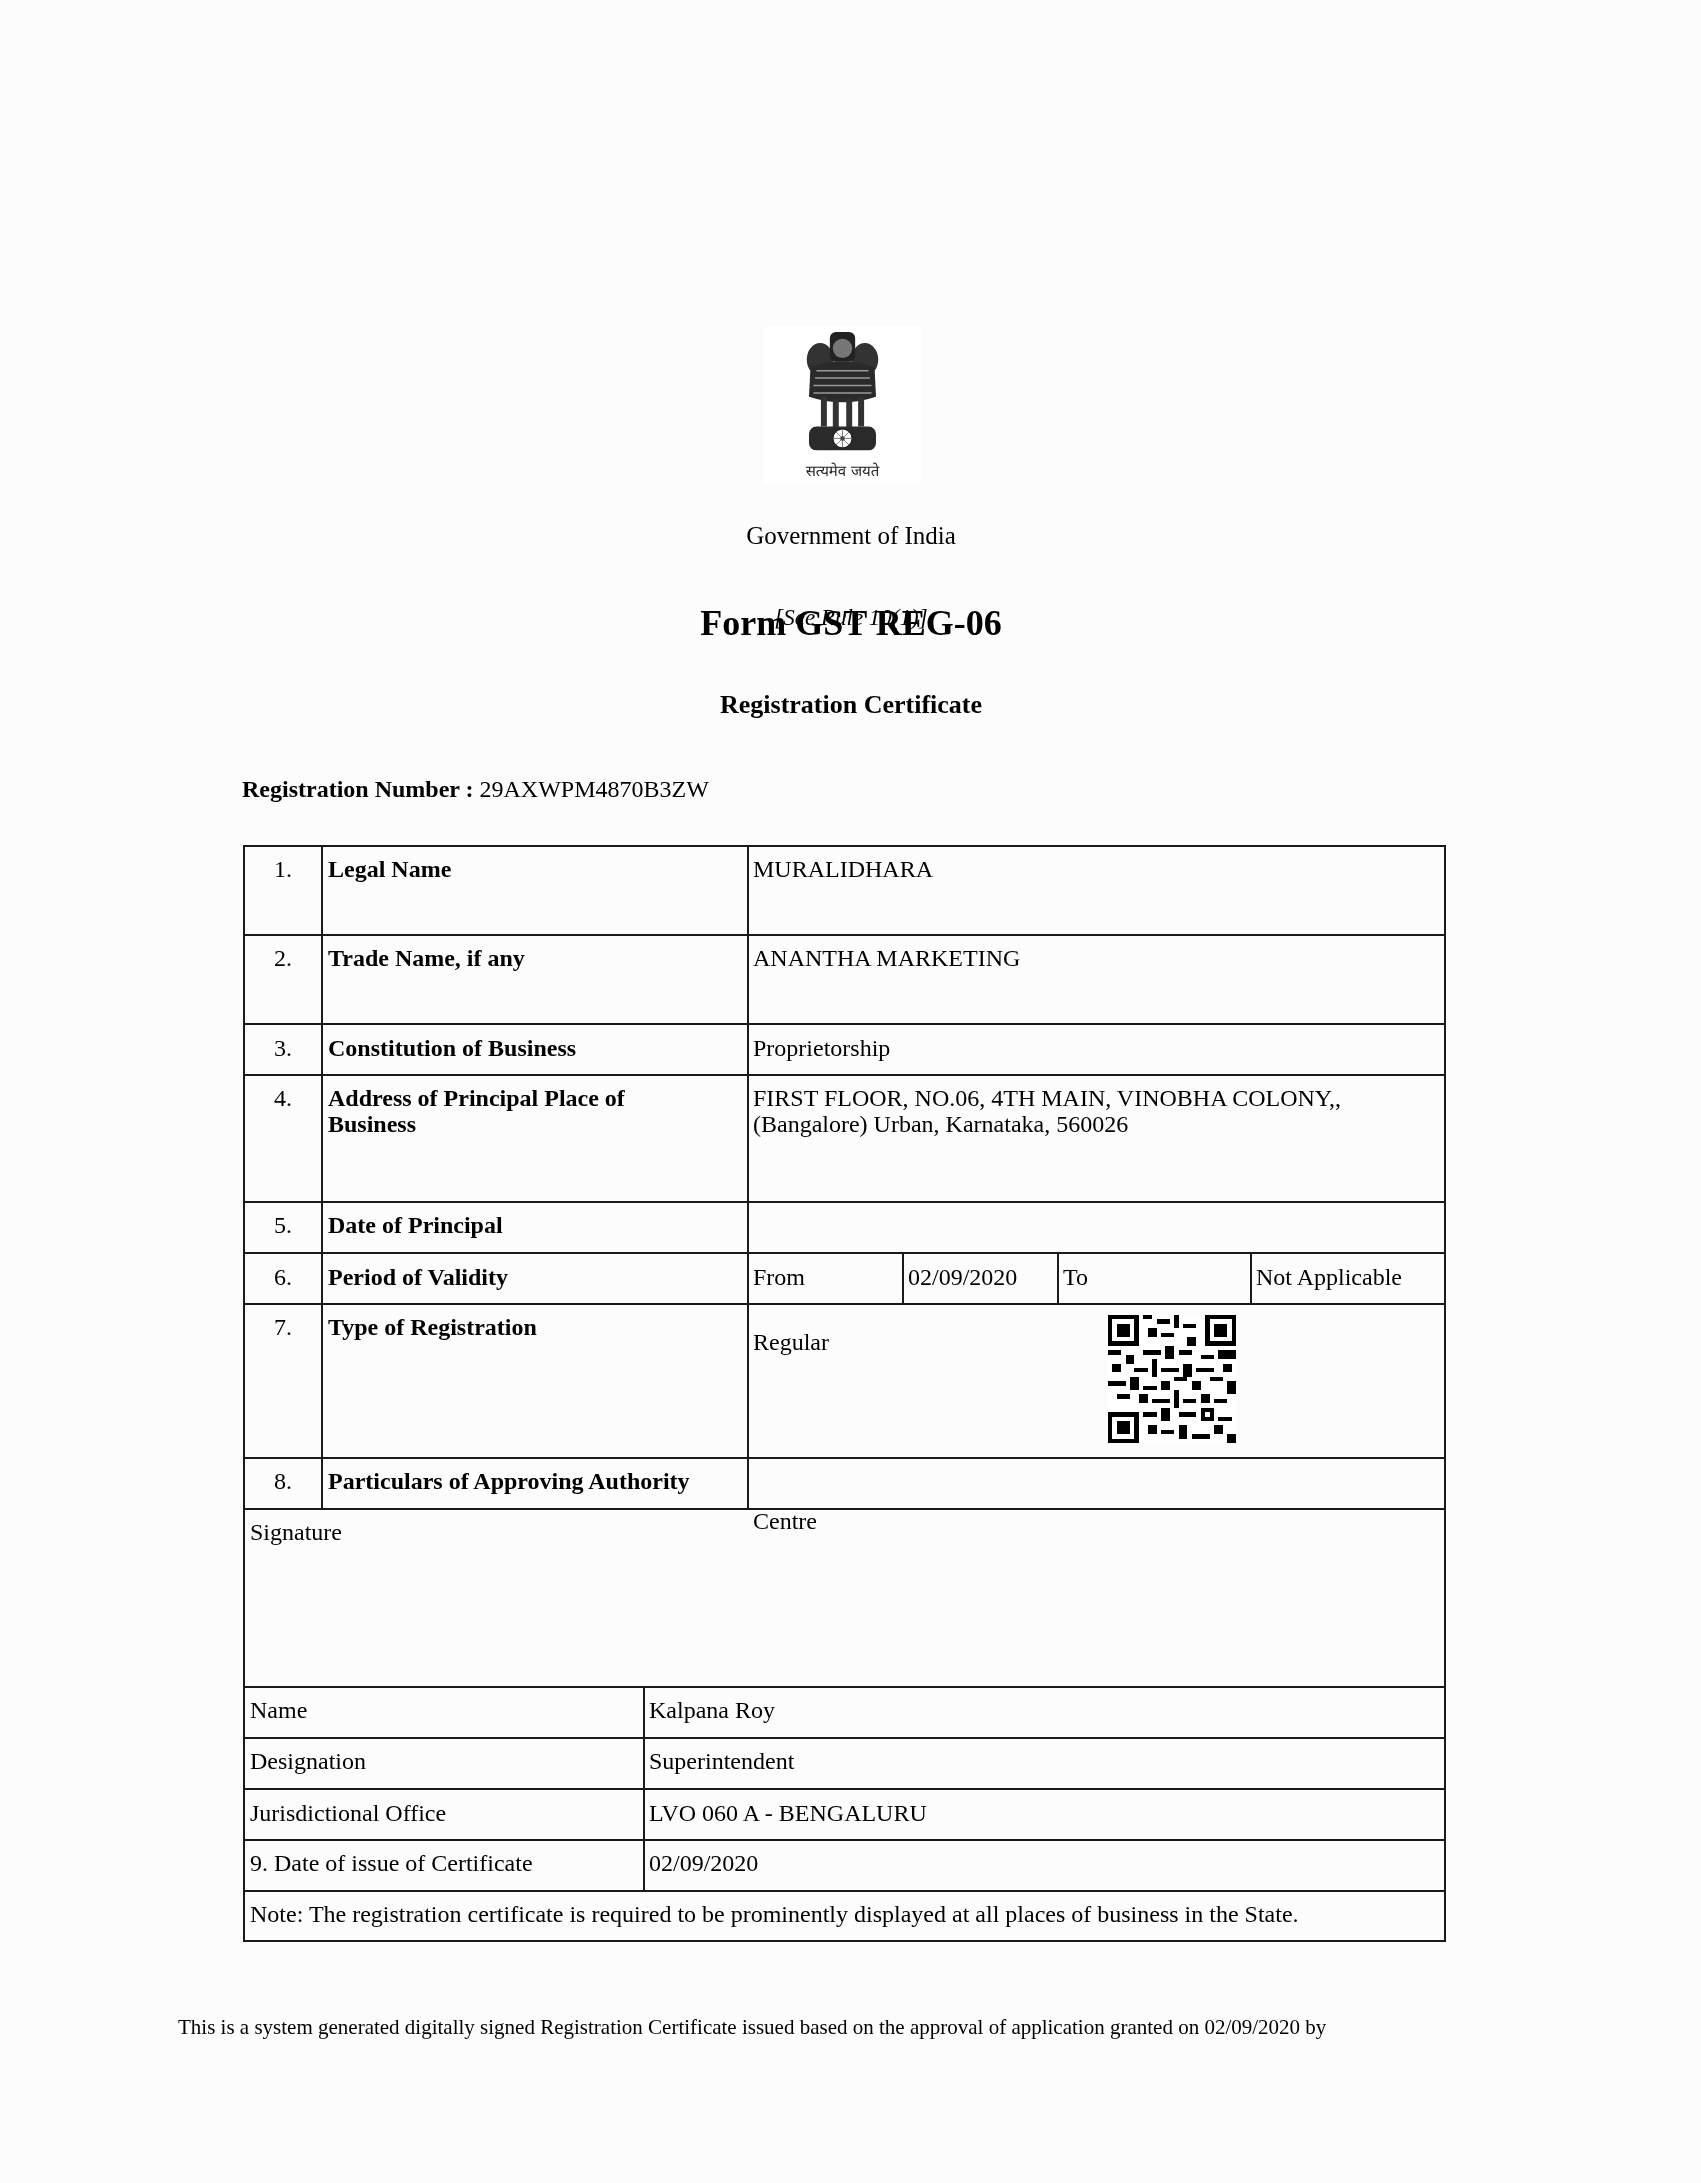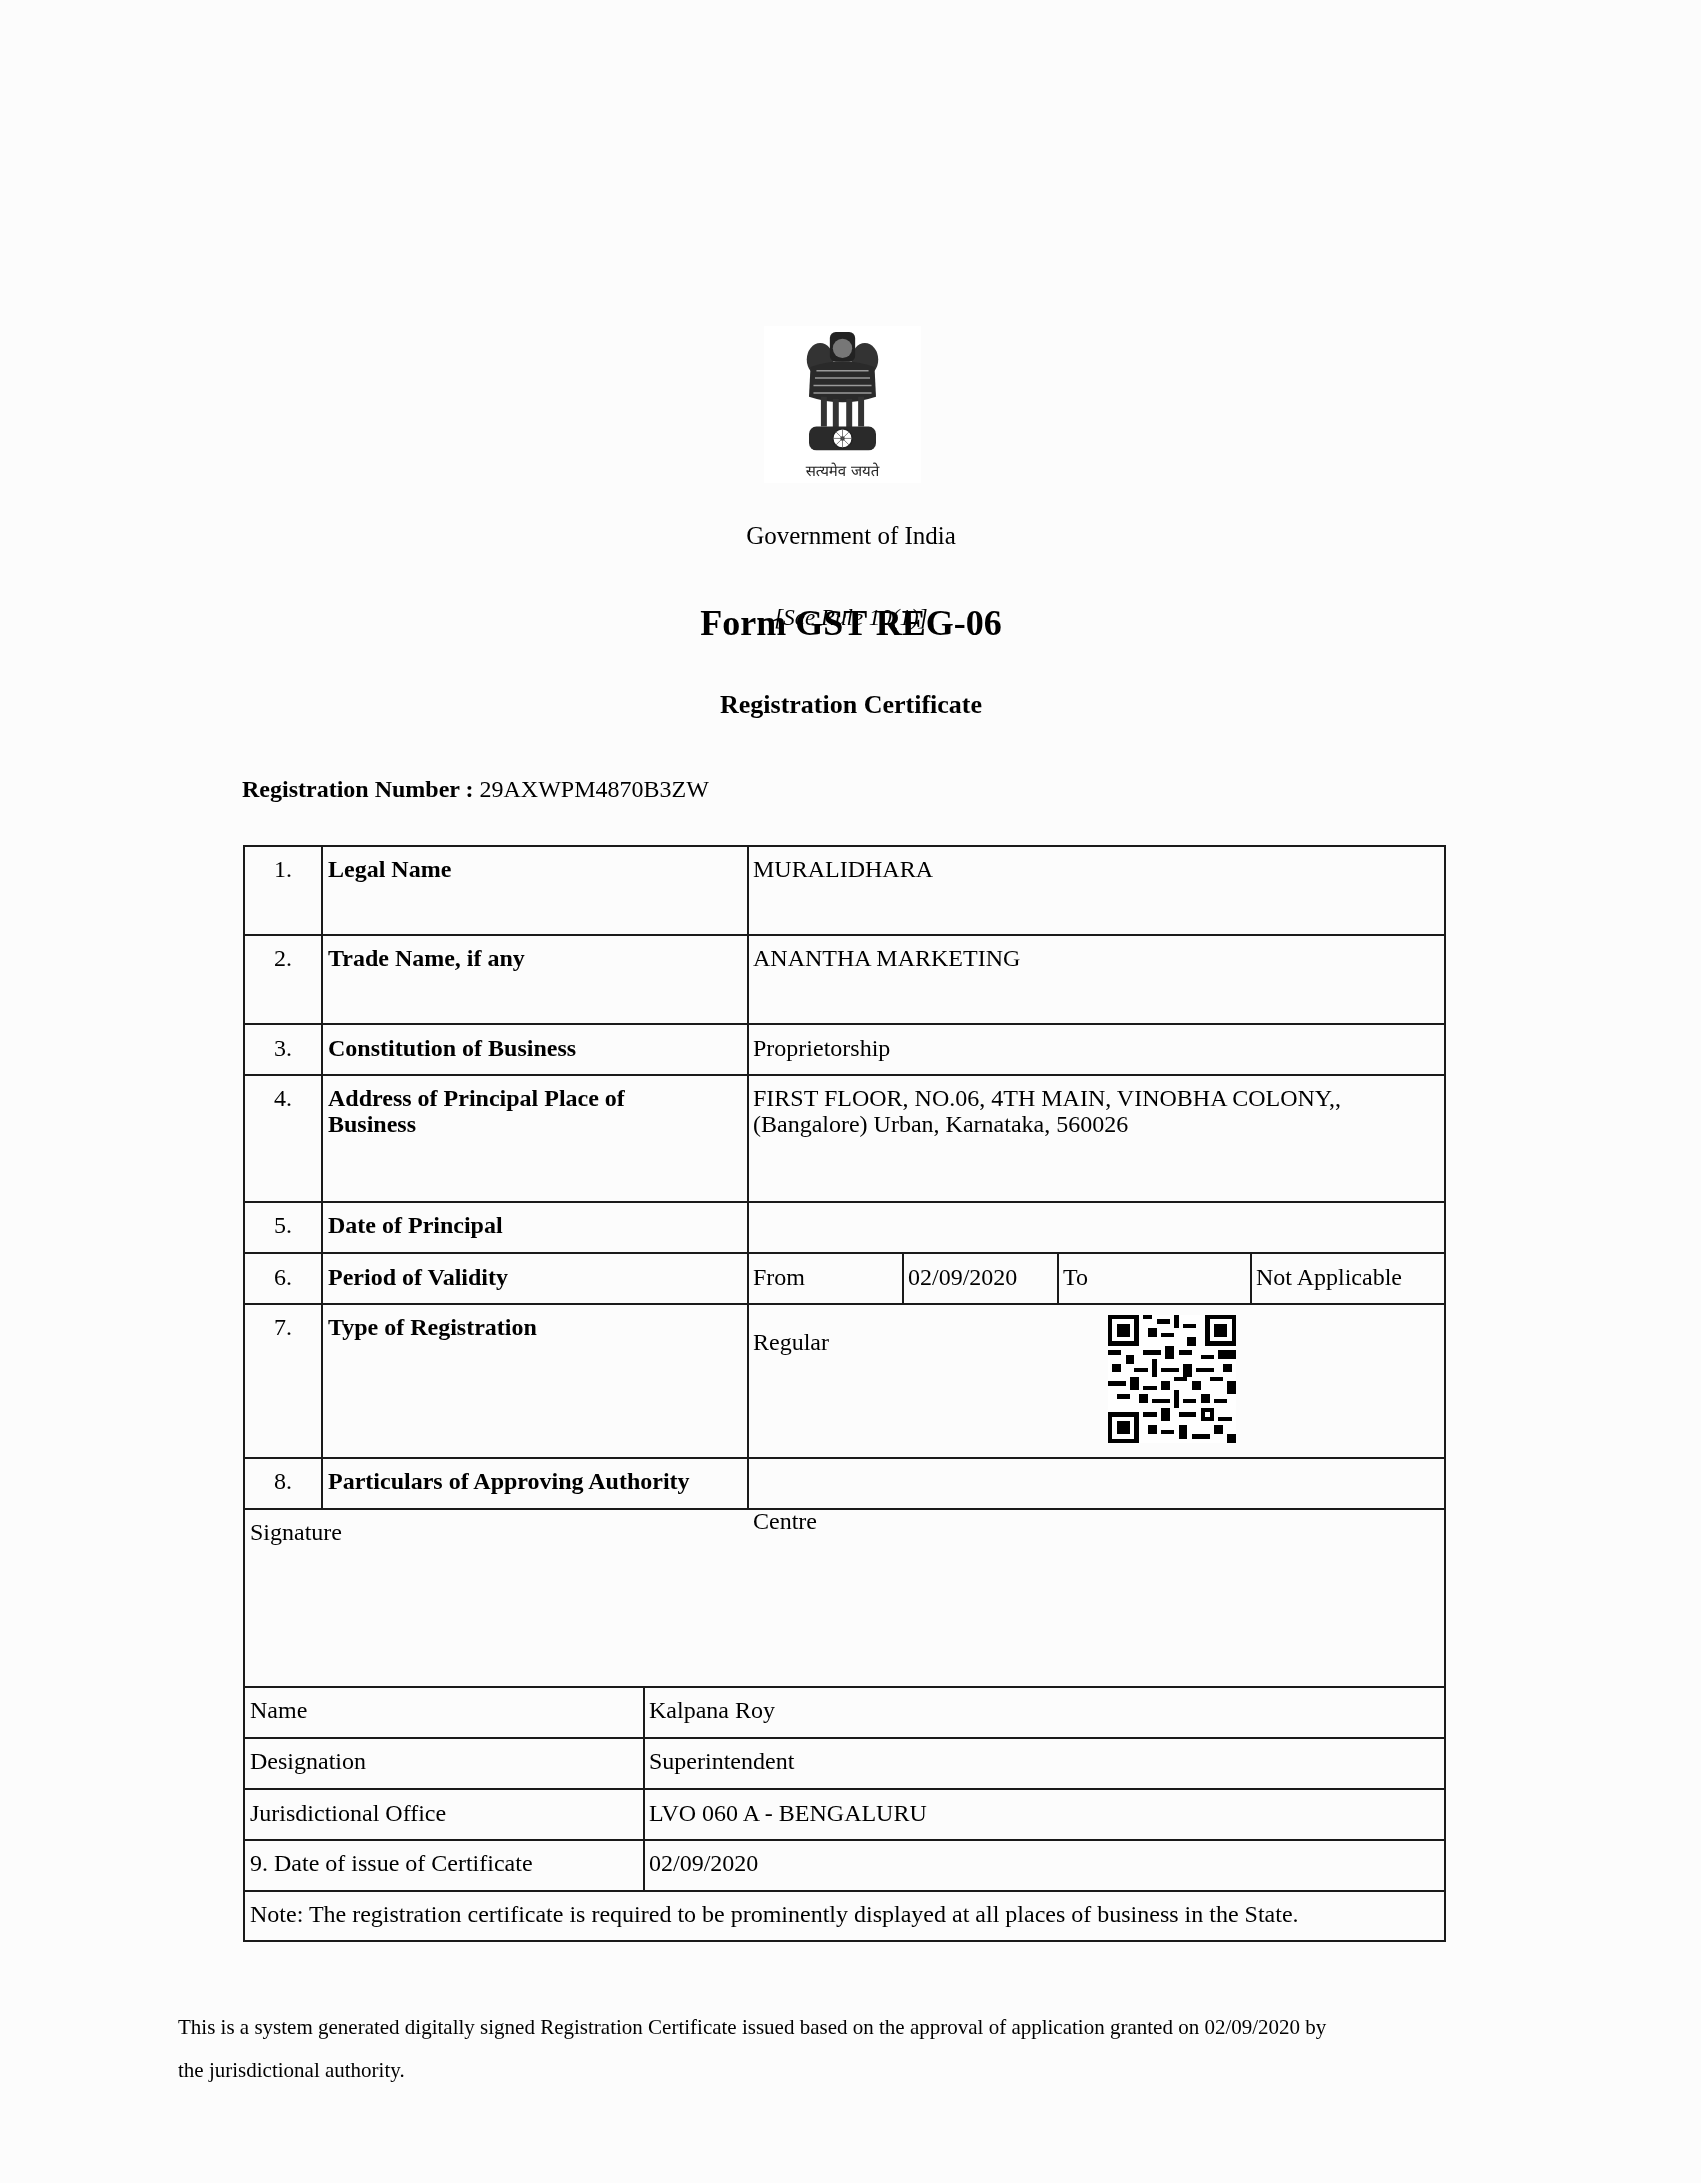--- a/index.html
+++ b/index.html
@@ -208,15 +208,14 @@
 <div class="cell" style="left:250px; top:1748px">Designation</div>
 <div class="cell" style="left:649px; top:1748px">Superintendent</div>
 <div class="cell" style="left:250px; top:1800px">Jurisdictional Office</div>
 <div class="cell" style="left:649px; top:1800px">LVO 060 A - BENGALURU</div>
 <div class="cell" style="left:250px; top:1850px">9. Date of issue of Certificate</div>
 <div class="cell" style="left:649px; top:1850px">02/09/2020</div>
 <div class="cell" style="left:250px; top:1901px">Note: The registration certificate is required to be prominently displayed at all places of business in the State.</div>
 
 <div class="abs footer">
   <div>This is a system generated digitally signed Registration Certificate issued based on the approval of application granted on 02/09/2020 by</div>
-  <div>the jurisdictional authority.</div>
 </div>
 
 
 </body></html>

